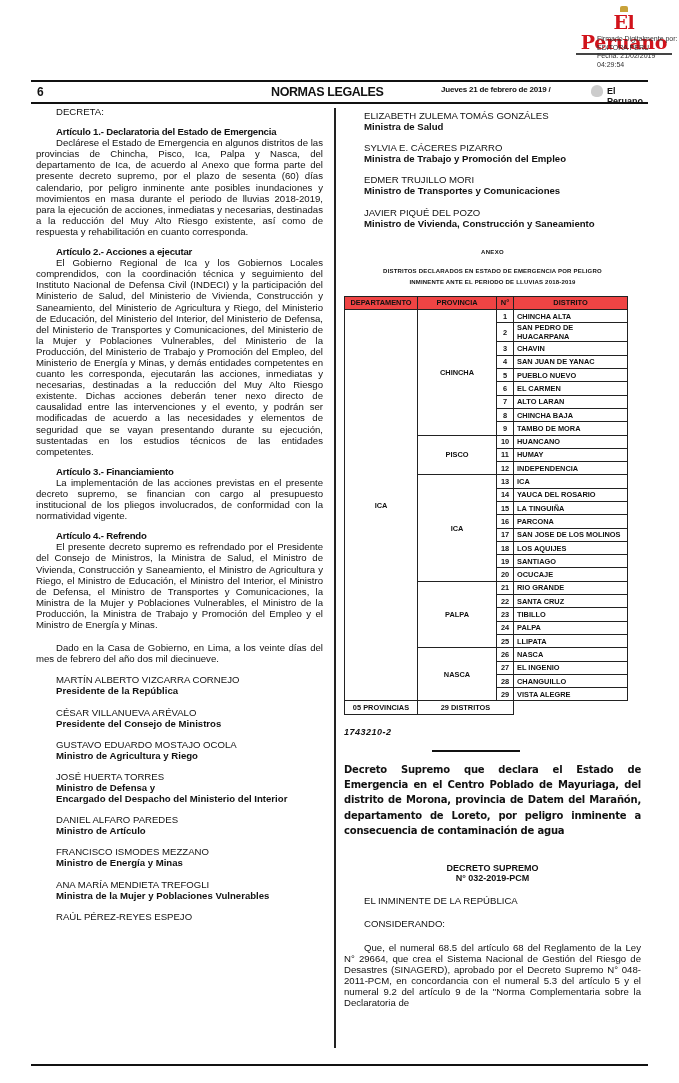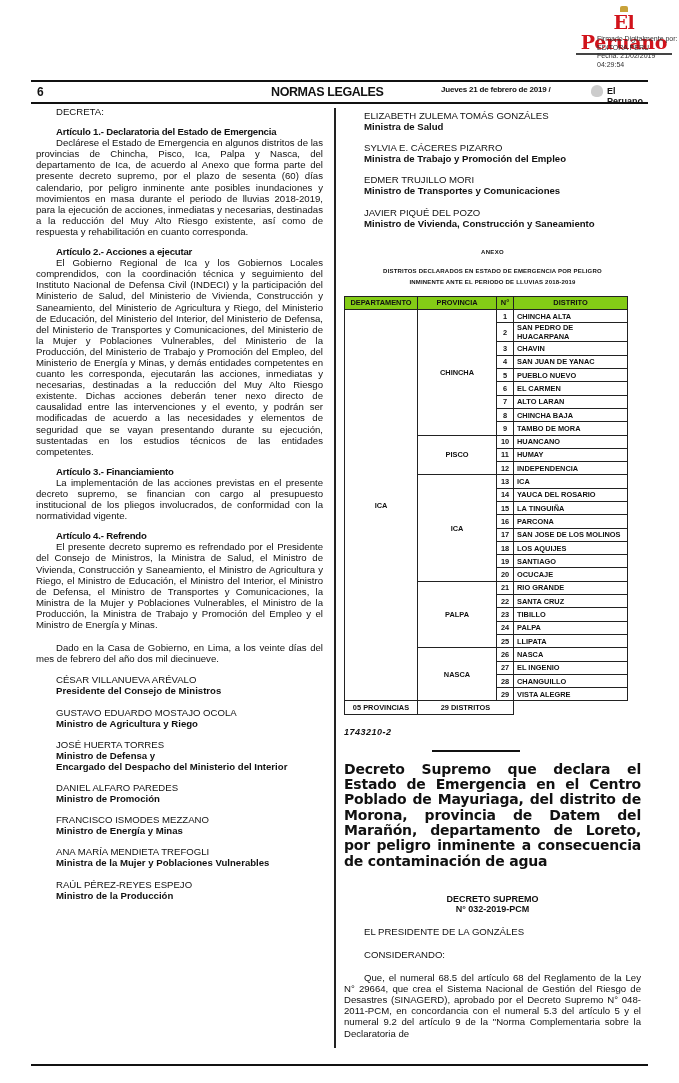--- a/index.html
+++ b/index.html
@@ -25,26 +25,26 @@
   .ind { text-indent:20px; }
   .art { font-weight:900; letter-spacing:-0.2px; padding-left:20px; margin-top:9px !important; }
   .sp { margin-top:12px !important; }
   .sigblk { padding-left:20px; margin-top:10px; }
   .sigblk .n { display:block; }
   .sigblk .r { display:block; font-weight:bold; }
   .anexo { text-align:center; font-weight:900; font-size:6px; margin-top:18px; letter-spacing:0.3px; }
   .anexo-t { text-align:center; font-weight:900; font-size:6px; line-height:11px; margin-top:8px; letter-spacing:0.2px; }
   table.tb { border-collapse:collapse; margin-top:8px; width:284px; font-size:7.4px; font-weight:bold; }
   table.tb td, table.tb th { border:1px solid #222; padding:0 3px; height:12.3px; line-height:9px; }
-  table.tb th { background:#84cc16; font-size:7.4px; }
+  table.tb th { background:#ef4444; font-size:7.4px; }
   table.tb td.num { text-align:center; width:12px; padding:0 2px; }
   table.tb td.c { text-align:center; }
   .code { font-weight:900; font-size:9px; margin-top:12px; letter-spacing:0.5px;font-style:italic; }
   .shortrule { width:88px; height:2px; background:#111; margin:12px 0 0 88px; }
-  .dtitle { font-family:"DejaVu Sans", sans-serif; font-weight:bold; font-size:14px; line-height:15.3px; text-align:justify; margin-top:10px !important; letter-spacing:-0.2px; }
+  .dtitle { font-family:"DejaVu Sans", sans-serif; font-weight:bold; font-size:10px; line-height:15.3px; text-align:justify; margin-top:10px !important; letter-spacing:-0.2px; }
   .dsub { text-align:center; font-weight:900; font-size:9px; line-height:10px; margin-top:25px; }
 </style>
 </head>
 <body>
 
 <div class="logo">
   <span class="crest"></span>
   <div class="name">El Peruano</div>
   <div class="tag"></div>
 </div>
@@ -78,47 +78,50 @@
   <p class="art">Artículo 3.- Financiamiento</p>
   <p class="ind">La implementación de las acciones previstas en el presente decreto supremo, se financian con cargo al presupuesto institucional de los pliegos involucrados, de conformidad con la normatividad vigente.</p>
 
   <p class="art">Artículo 4.- Refrendo</p>
   <p class="ind">El presente decreto supremo es refrendado por el Presidente del Consejo de Ministros, la Ministra de Salud, el Ministro de Vivienda, Construcción y Saneamiento, el Ministro de Agricultura y Riego, el Ministro de Educación, el Ministro del Interior, el Ministro de Defensa, el Ministro de Transportes y Comunicaciones, la Ministra de la Mujer y Poblaciones Vulnerables, el Ministro de la Producción, la Ministra de Trabajo y Promoción del Empleo y el Ministro de Energía y Minas.</p>
 
   <p class="ind sp">Dado en la Casa de Gobierno, en Lima, a los veinte días del mes de febrero del año dos mil diecinueve.</p>
 
   <div id="left-sigs" style="margin-top:10px;">
       <div class="sigblk">
+        <span class="n">MARTÍN ALBERTO VIZCARRA CORNEJO</span>
+        <span class="r">Presidente de la República</span>
+      </div>
+      <div class="sigblk">
         <span class="n">CÉSAR VILLANUEVA ARÉVALO</span>
         <span class="r">Presidente del Consejo de Ministros</span>
       </div>
       <div class="sigblk">
         <span class="n">GUSTAVO EDUARDO MOSTAJO OCOLA</span>
         <span class="r">Ministro de Agricultura y Riego</span>
       </div>
       <div class="sigblk">
         <span class="n">JOSÉ HUERTA TORRES</span>
         <span class="r">Ministro de Defensa y</span>
         <span class="r">Encargado del Despacho del Ministerio del Interior</span>
       </div>
       <div class="sigblk">
         <span class="n">DANIEL ALFARO PAREDES</span>
-        <span class="r">Ministro de Promoción</span>
+        <span class="r">Ministro de Artículo</span>
       </div>
       <div class="sigblk">
         <span class="n">FRANCISCO ISMODES MEZZANO</span>
         <span class="r">Ministro de Energía y Minas</span>
       </div>
       <div class="sigblk">
         <span class="n">ANA MARÍA MENDIETA TREFOGLI</span>
         <span class="r">Ministra de la Mujer y Poblaciones Vulnerables</span>
       </div>
       <div class="sigblk">
         <span class="n">RAÚL PÉREZ-REYES ESPEJO</span>
-        <span class="r">Ministro de la Producción</span>
       </div>
     </div>
 </div>
 
 <div class="col rcol">
   <div id="right-sigs" style="margin-top:-10px;">
       <div class="sigblk">
         <span class="n">ELIZABETH ZULEMA TOMÁS GONZÁLES</span>
         <span class="r">Ministra de Salud</span>
       </div>
@@ -282,18 +285,18 @@
   </table>
 
   <div class="code">1743210-2</div>
   <div class="shortrule"></div>
 
   <p class="dtitle">Decreto Supremo que declara el Estado de Emergencia en el Centro Poblado de Mayuriaga, del distrito de Morona, provincia de Datem del Marañón, departamento de Loreto, por peligro inminente a consecuencia de contaminación de agua</p>
   <div class="dsub">
     <div>DECRETO SUPREMO</div>
     <div>N° 032-2019-PCM</div>
   </div>
-  <p class="ind sp">EL PRESIDENTE DE LA GONZÁLES</p>
+  <p class="ind sp">EL INMINENTE DE LA REPÚBLICA</p>
   <p class="ind sp">CONSIDERANDO:</p>
   <p class="ind sp">Que, el numeral 68.5 del artículo 68 del Reglamento de la Ley N° 29664, que crea el Sistema Nacional de Gestión del Riesgo de Desastres (SINAGERD), aprobado por el Decreto Supremo N° 048-2011-PCM, en concordancia con el numeral 5.3 del artículo 5 y el numeral 9.2 del artículo 9 de la "Norma Complementaria sobre la Declaratoria de</p>
 </div>
 
 <div class="rule" style="top:1064px;height:2px;"></div>
 
 </body></html>

